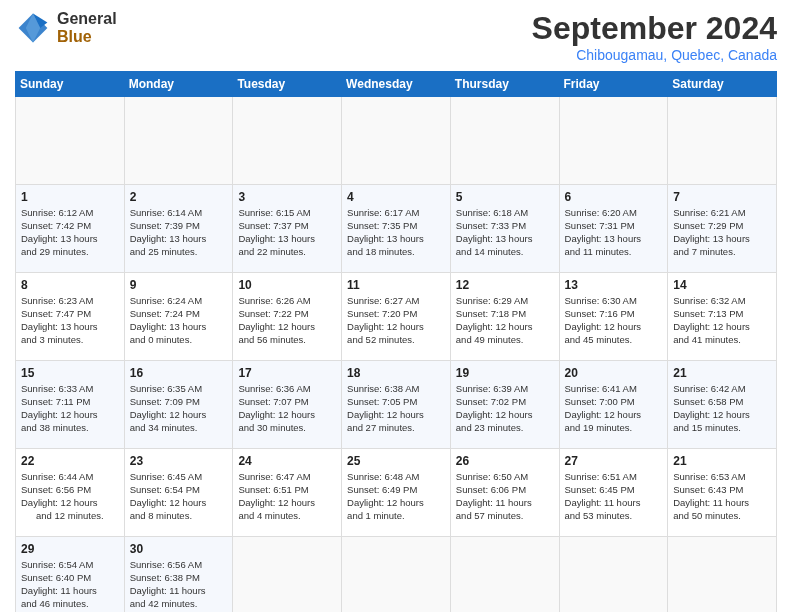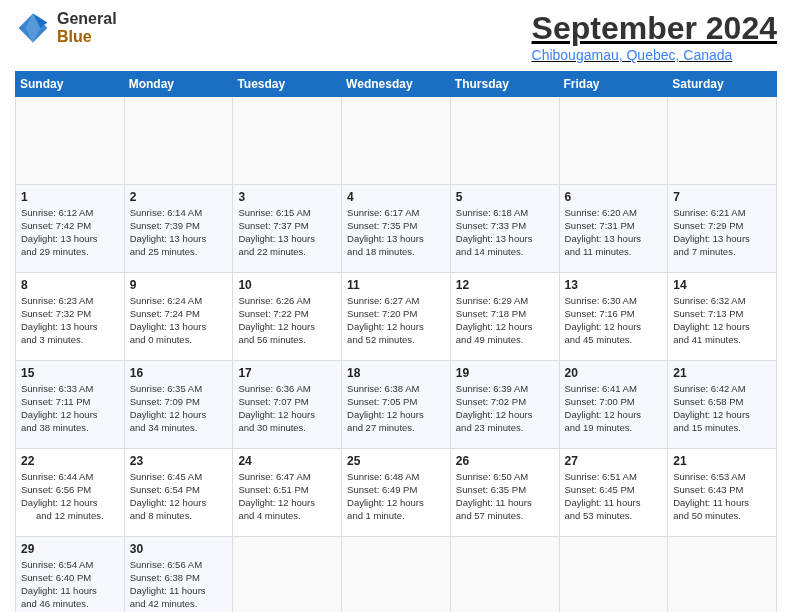--- a/index.html
+++ b/index.html
@@ -41,21 +41,21 @@
     .logo-blue {
       font-size: 16px;
       font-weight: bold;
       color: #a16207;
     }
     .logo-icon {
       width: 36px;
       height: 36px;
     }
     .title-block {
-      text-decoration: underline;
+      text-align: right;
     }
     .month-title {
       font-size: 32px;
       font-weight: bold;
       color: #333;
     }
     .location {
       font-size: 14px;
       color: #3b82f6;
     }
@@ -191,21 +191,21 @@
             <span style="display: block;">Sunrise: 6:21 AM</span>
             <span style="display: block;">Sunset: 7:29 PM</span>
             <span style="display: block;">Daylight: 13 hours</span>
             <span style="display: block;">and 7 minutes.</span>
           </td>
         </tr>
         <tr>
           <td>
             <span class="day-num">8</span>
             <span style="display: block;">Sunrise: 6:23 AM</span>
-            <span style="display: block;">Sunset: 7:32 PM</span>
+            <span style="display: block;">Sunset: 7:47 PM</span>
             <span style="display: block;">Daylight: 13 hours</span>
             <span style="display: block;">and 3 minutes.</span>
           </td>
           <td>
             <span class="day-num">9</span>
             <span style="display: block;">Sunrise: 6:24 AM</span>
             <span style="display: block;">Sunset: 7:24 PM</span>
             <span style="display: block;">Daylight: 13 hours</span>
             <span style="display: block;">and 0 minutes.</span>
           </td>
@@ -321,21 +321,21 @@
           <td>
             <span class="day-num">25</span>
             <span style="display: block;">Sunrise: 6:48 AM</span>
             <span style="display: block;">Sunset: 6:49 PM</span>
             <span style="display: block;">Daylight: 12 hours</span>
             <span style="display: block;">and 1 minute.</span>
           </td>
           <td>
             <span class="day-num">26</span>
             <span style="display: block;">Sunrise: 6:50 AM</span>
-            <span style="display: block;">Sunset: 6:35 PM</span>
+            <span style="display: block;">Sunset: 6:06 PM</span>
             <span style="display: block;">Daylight: 11 hours</span>
             <span style="display: block;">and 57 minutes.</span>
           </td>
           <td>
             <span class="day-num">27</span>
             <span style="display: block;">Sunrise: 6:51 AM</span>
             <span style="display: block;">Sunset: 6:45 PM</span>
             <span style="display: block;">Daylight: 11 hours</span>
             <span style="display: block;">and 53 minutes.</span>
           </td>

